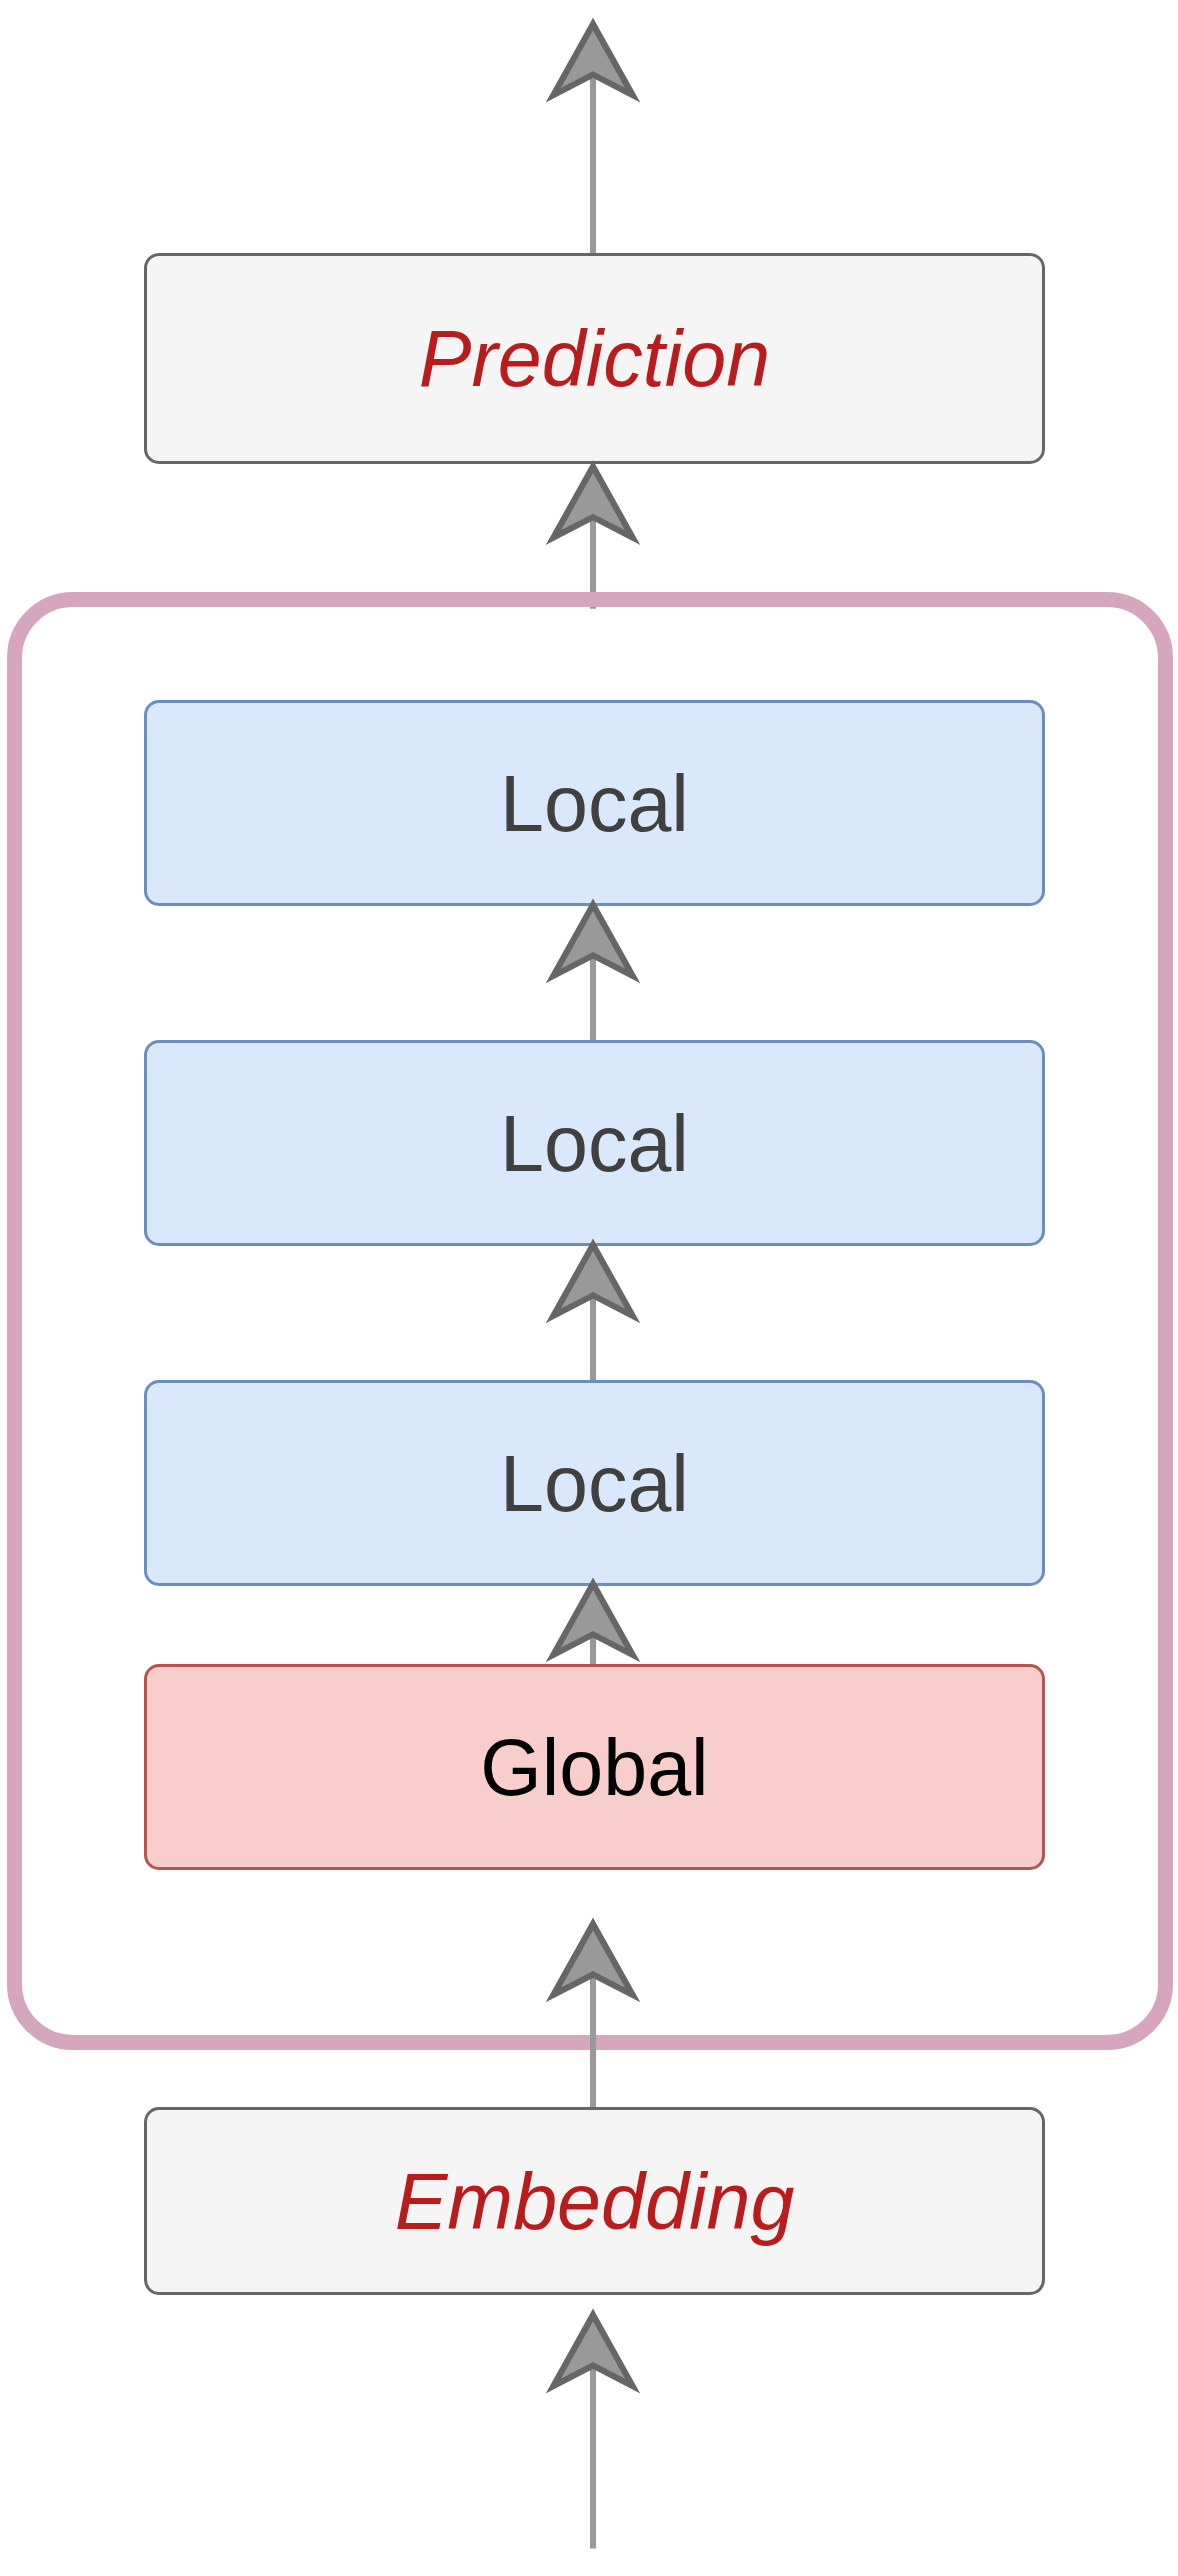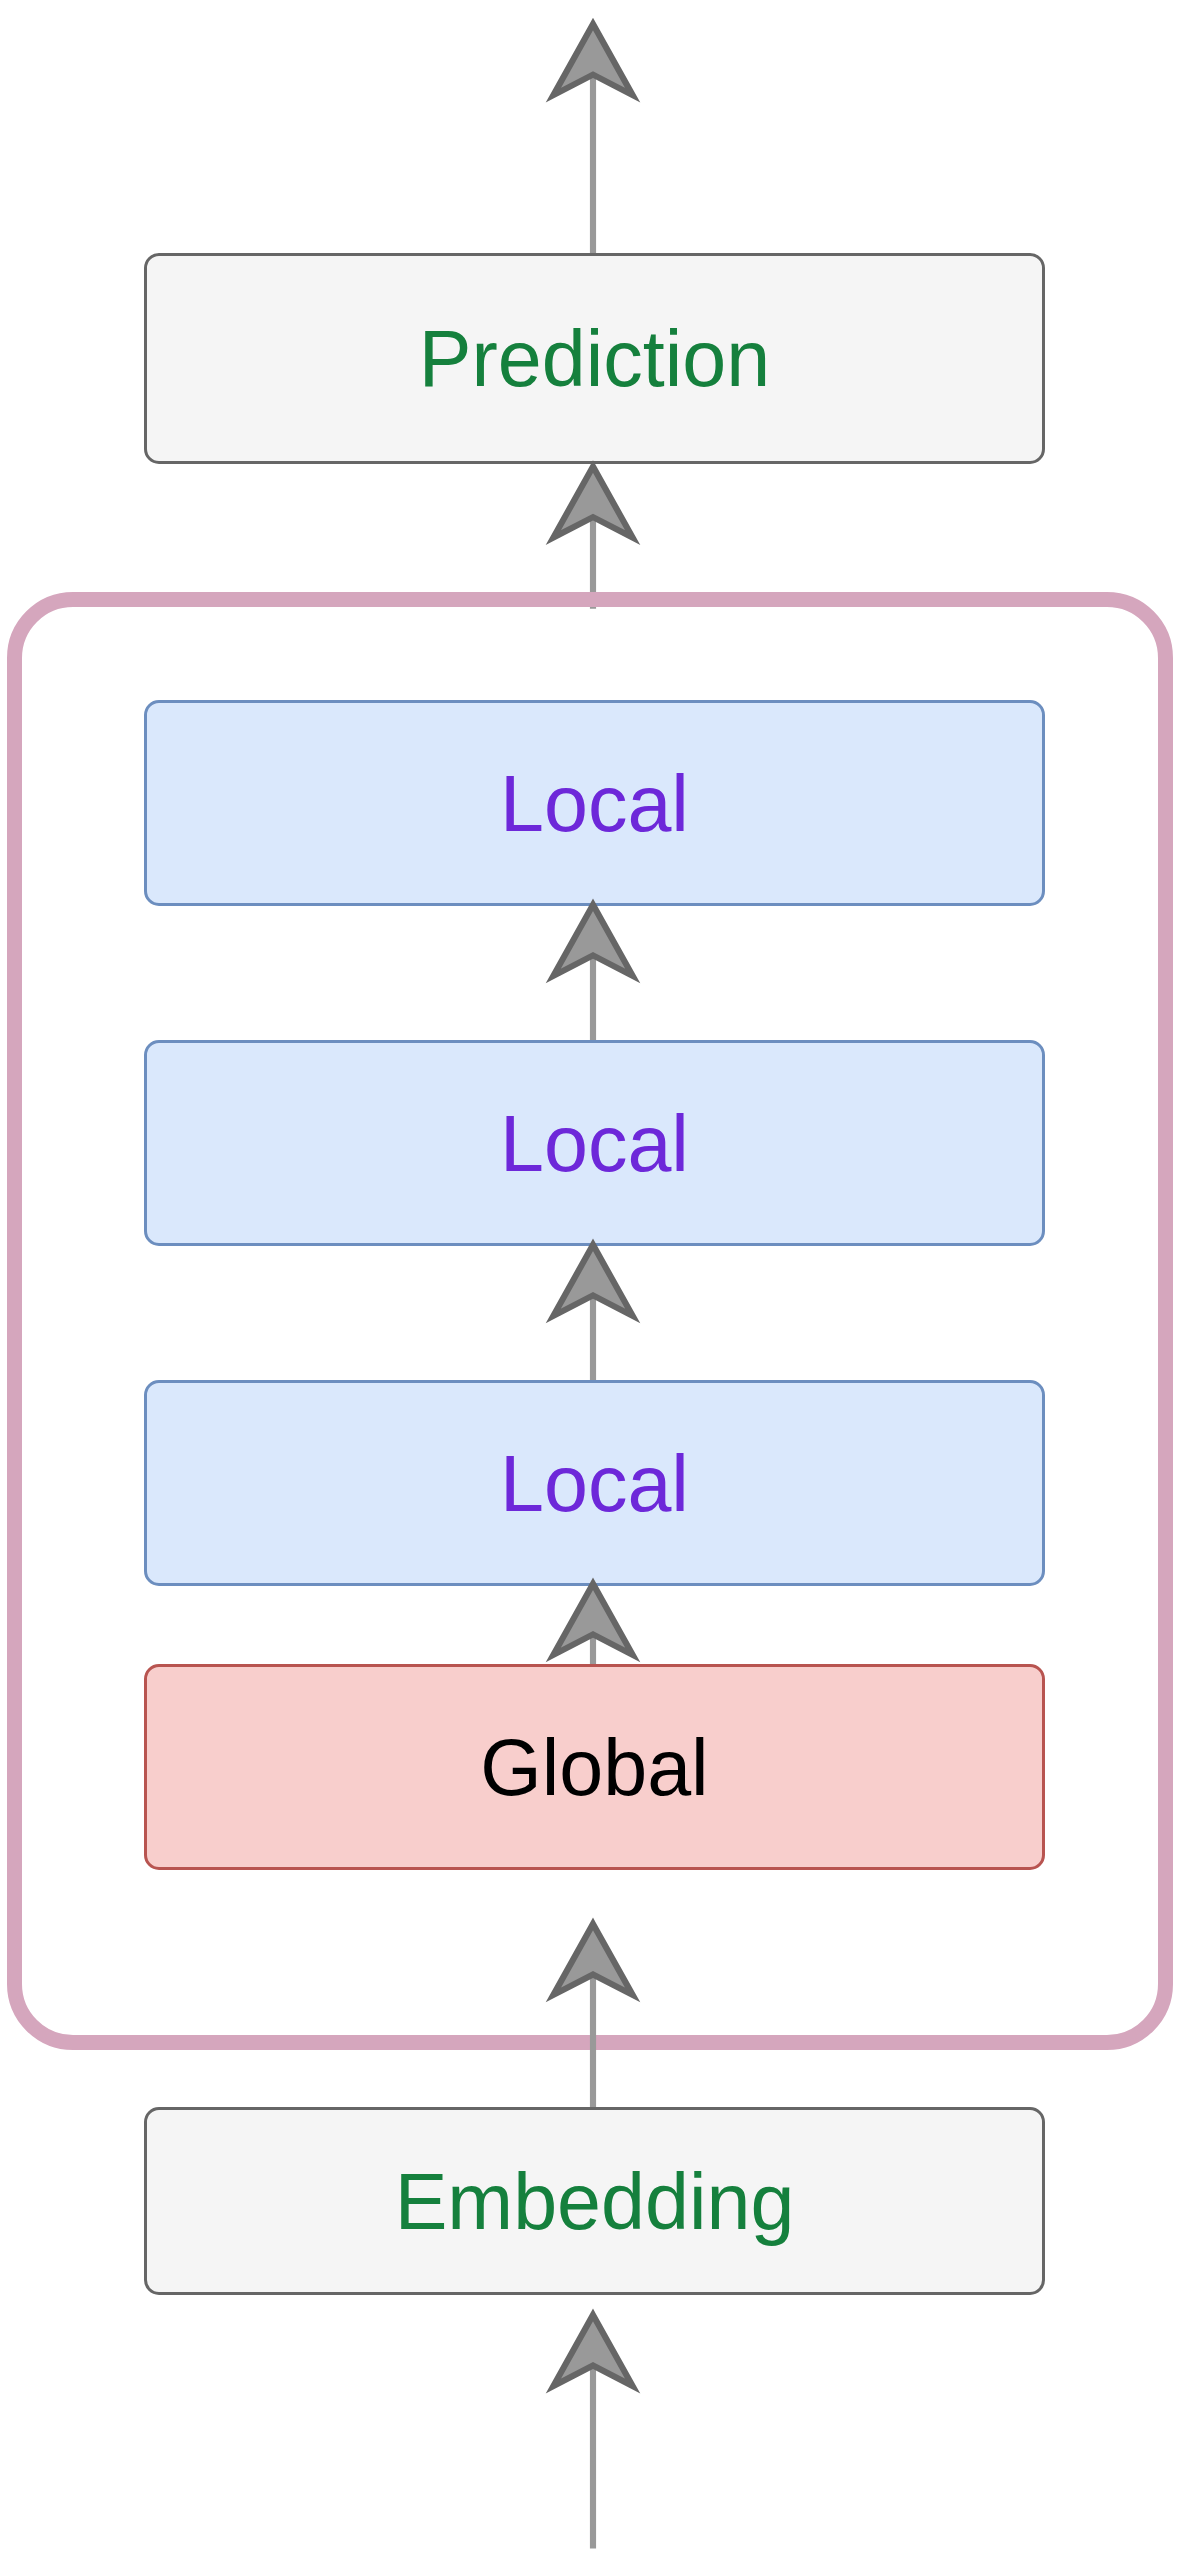--- a/index.html
+++ b/index.html
@@ -38,30 +38,30 @@
     white-space: nowrap;
   }
 
   
   .node-io {
     background: #f5f5f5;
     border-color: #666666;
     border-width: 3.4px;
     border-radius: 15px;
   }
-  .node-io .node-label { color: #15803d; }
+  .node-io .node-label { color: #b91c1c; font-style: italic; }
 
   
   .node-local {
     background: #dae8fc;
     border-color: #6c8ebf;
     border-width: 3.4px;
     border-radius: 15px;
   }
-  .node-local .node-label { color: #6d28d9; }
+  .node-local .node-label { color: #404040; }
 
   
   .node-global {
     background: #f8cecc;
     border-color: #b85450;
     border-width: 3.4px;
     border-radius: 15px;
   }
   .node-global .node-label { color: #000000; }
 

